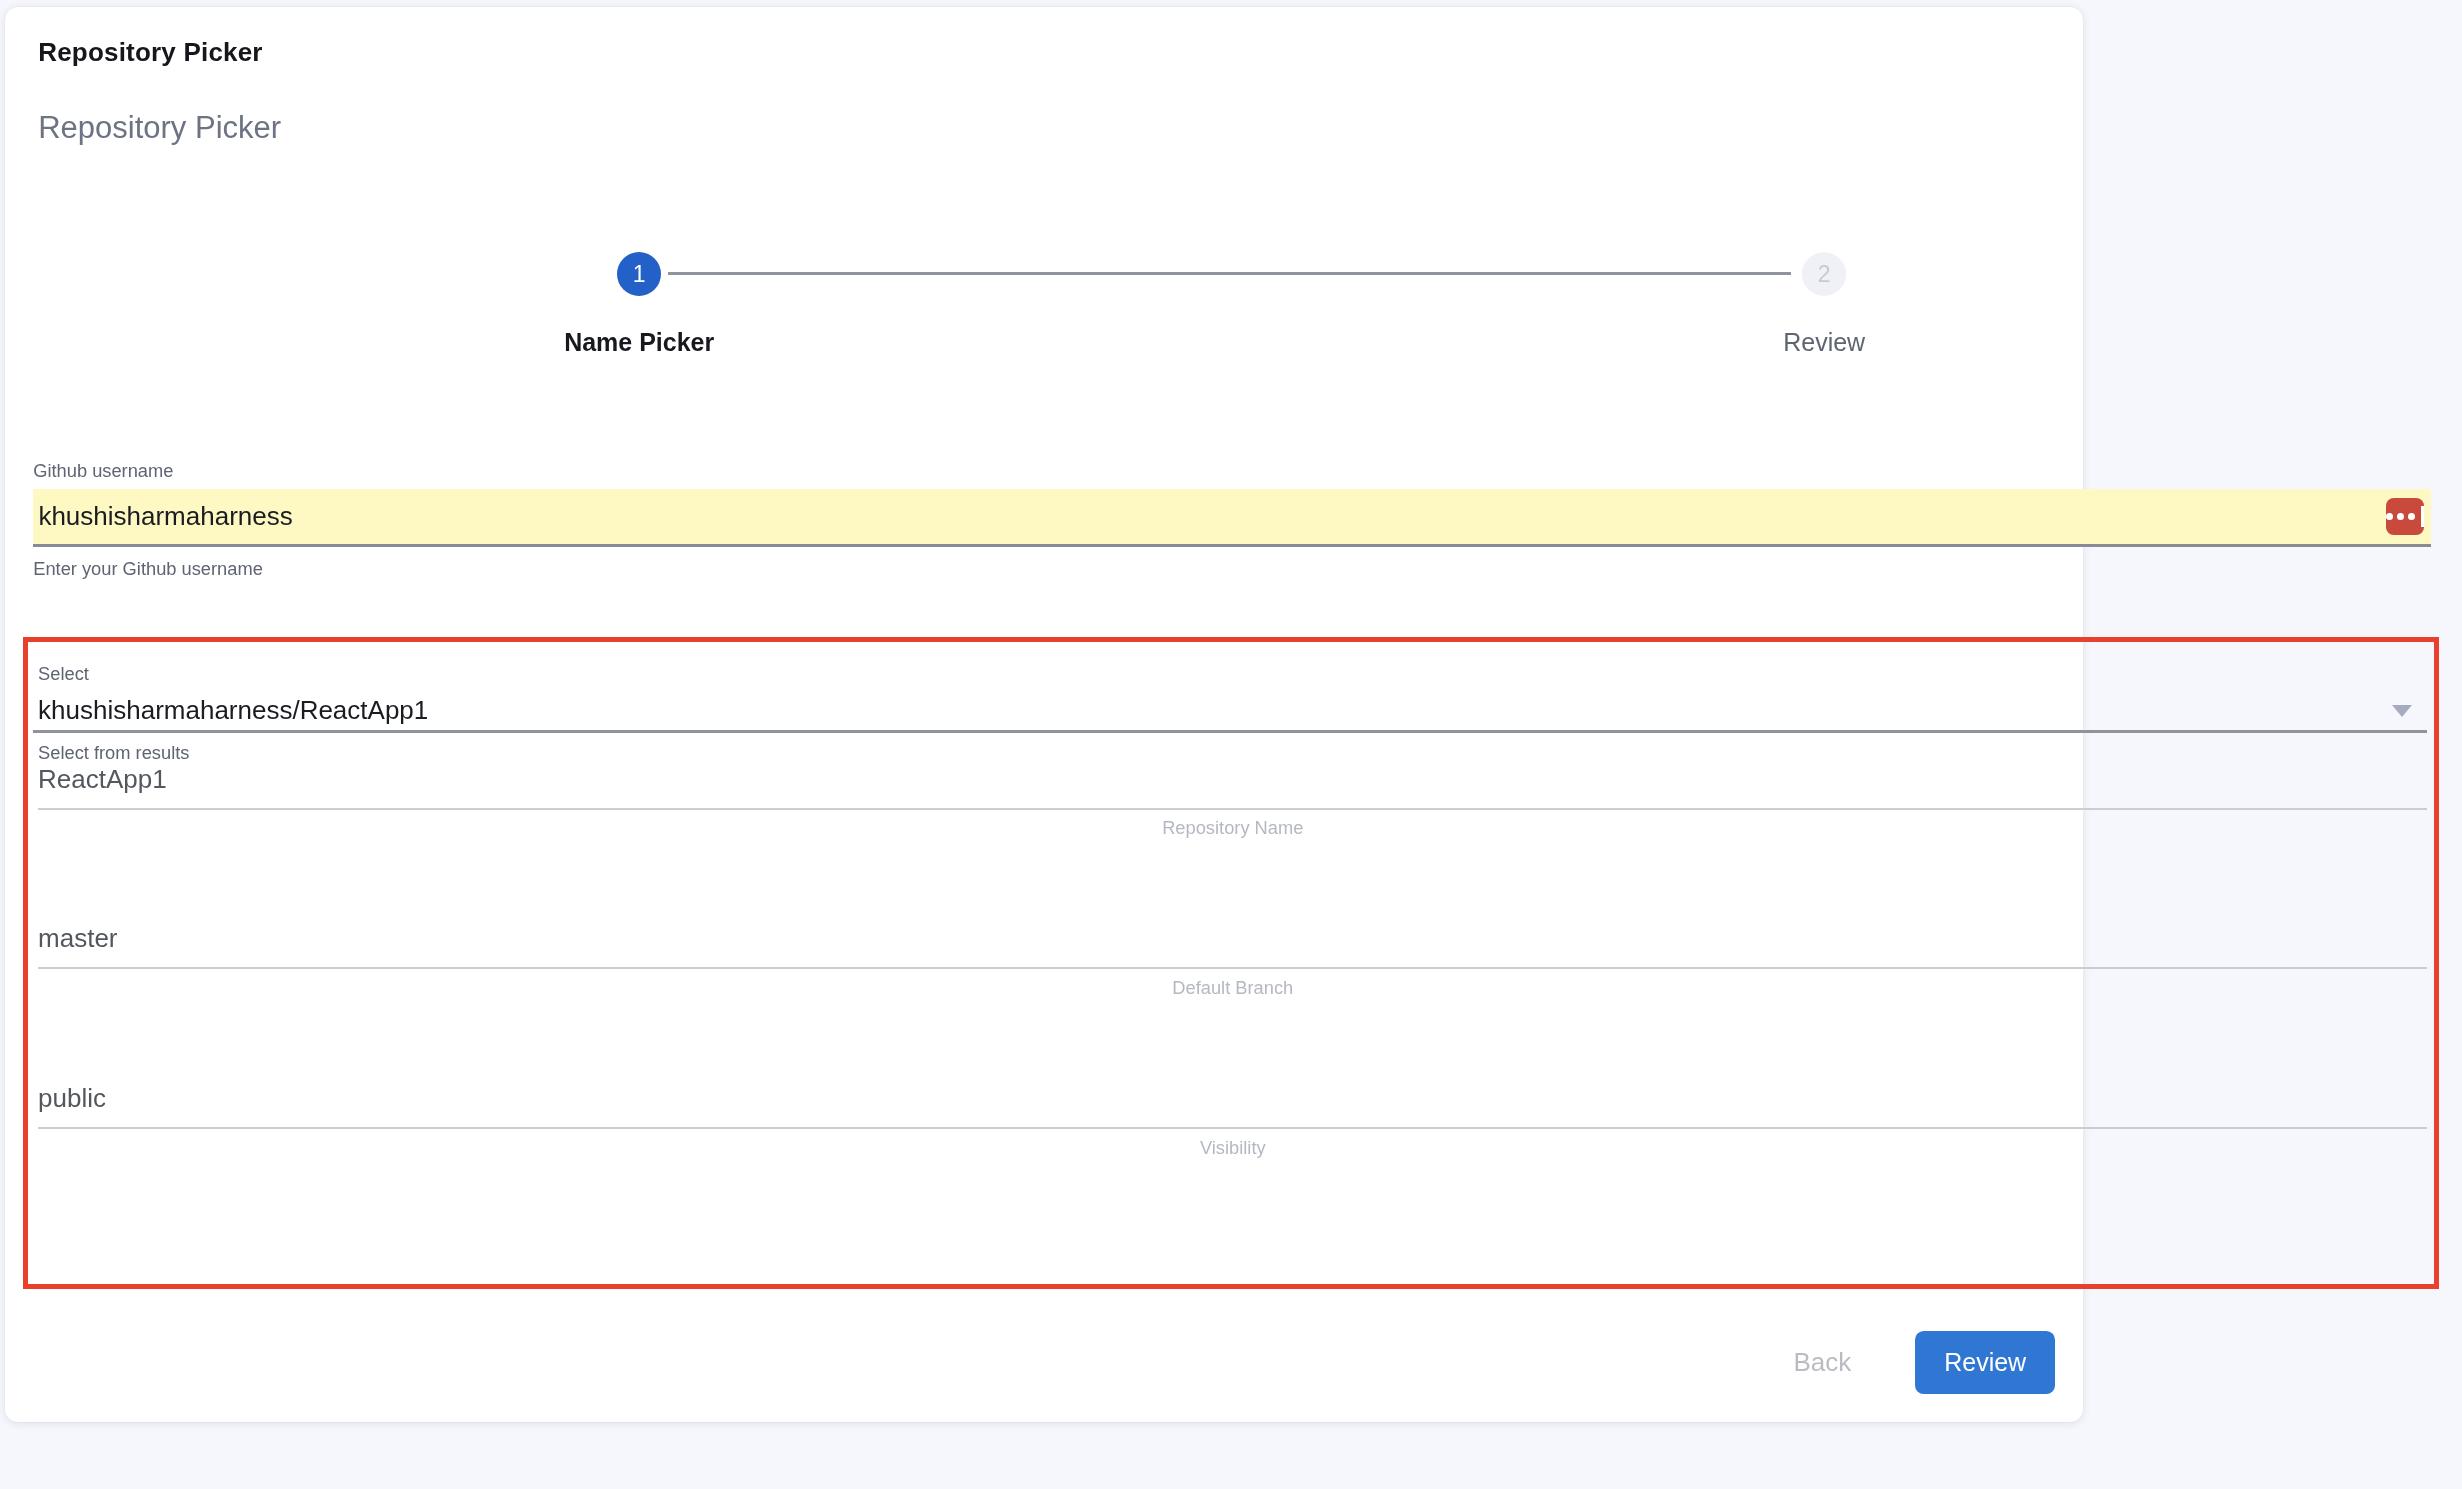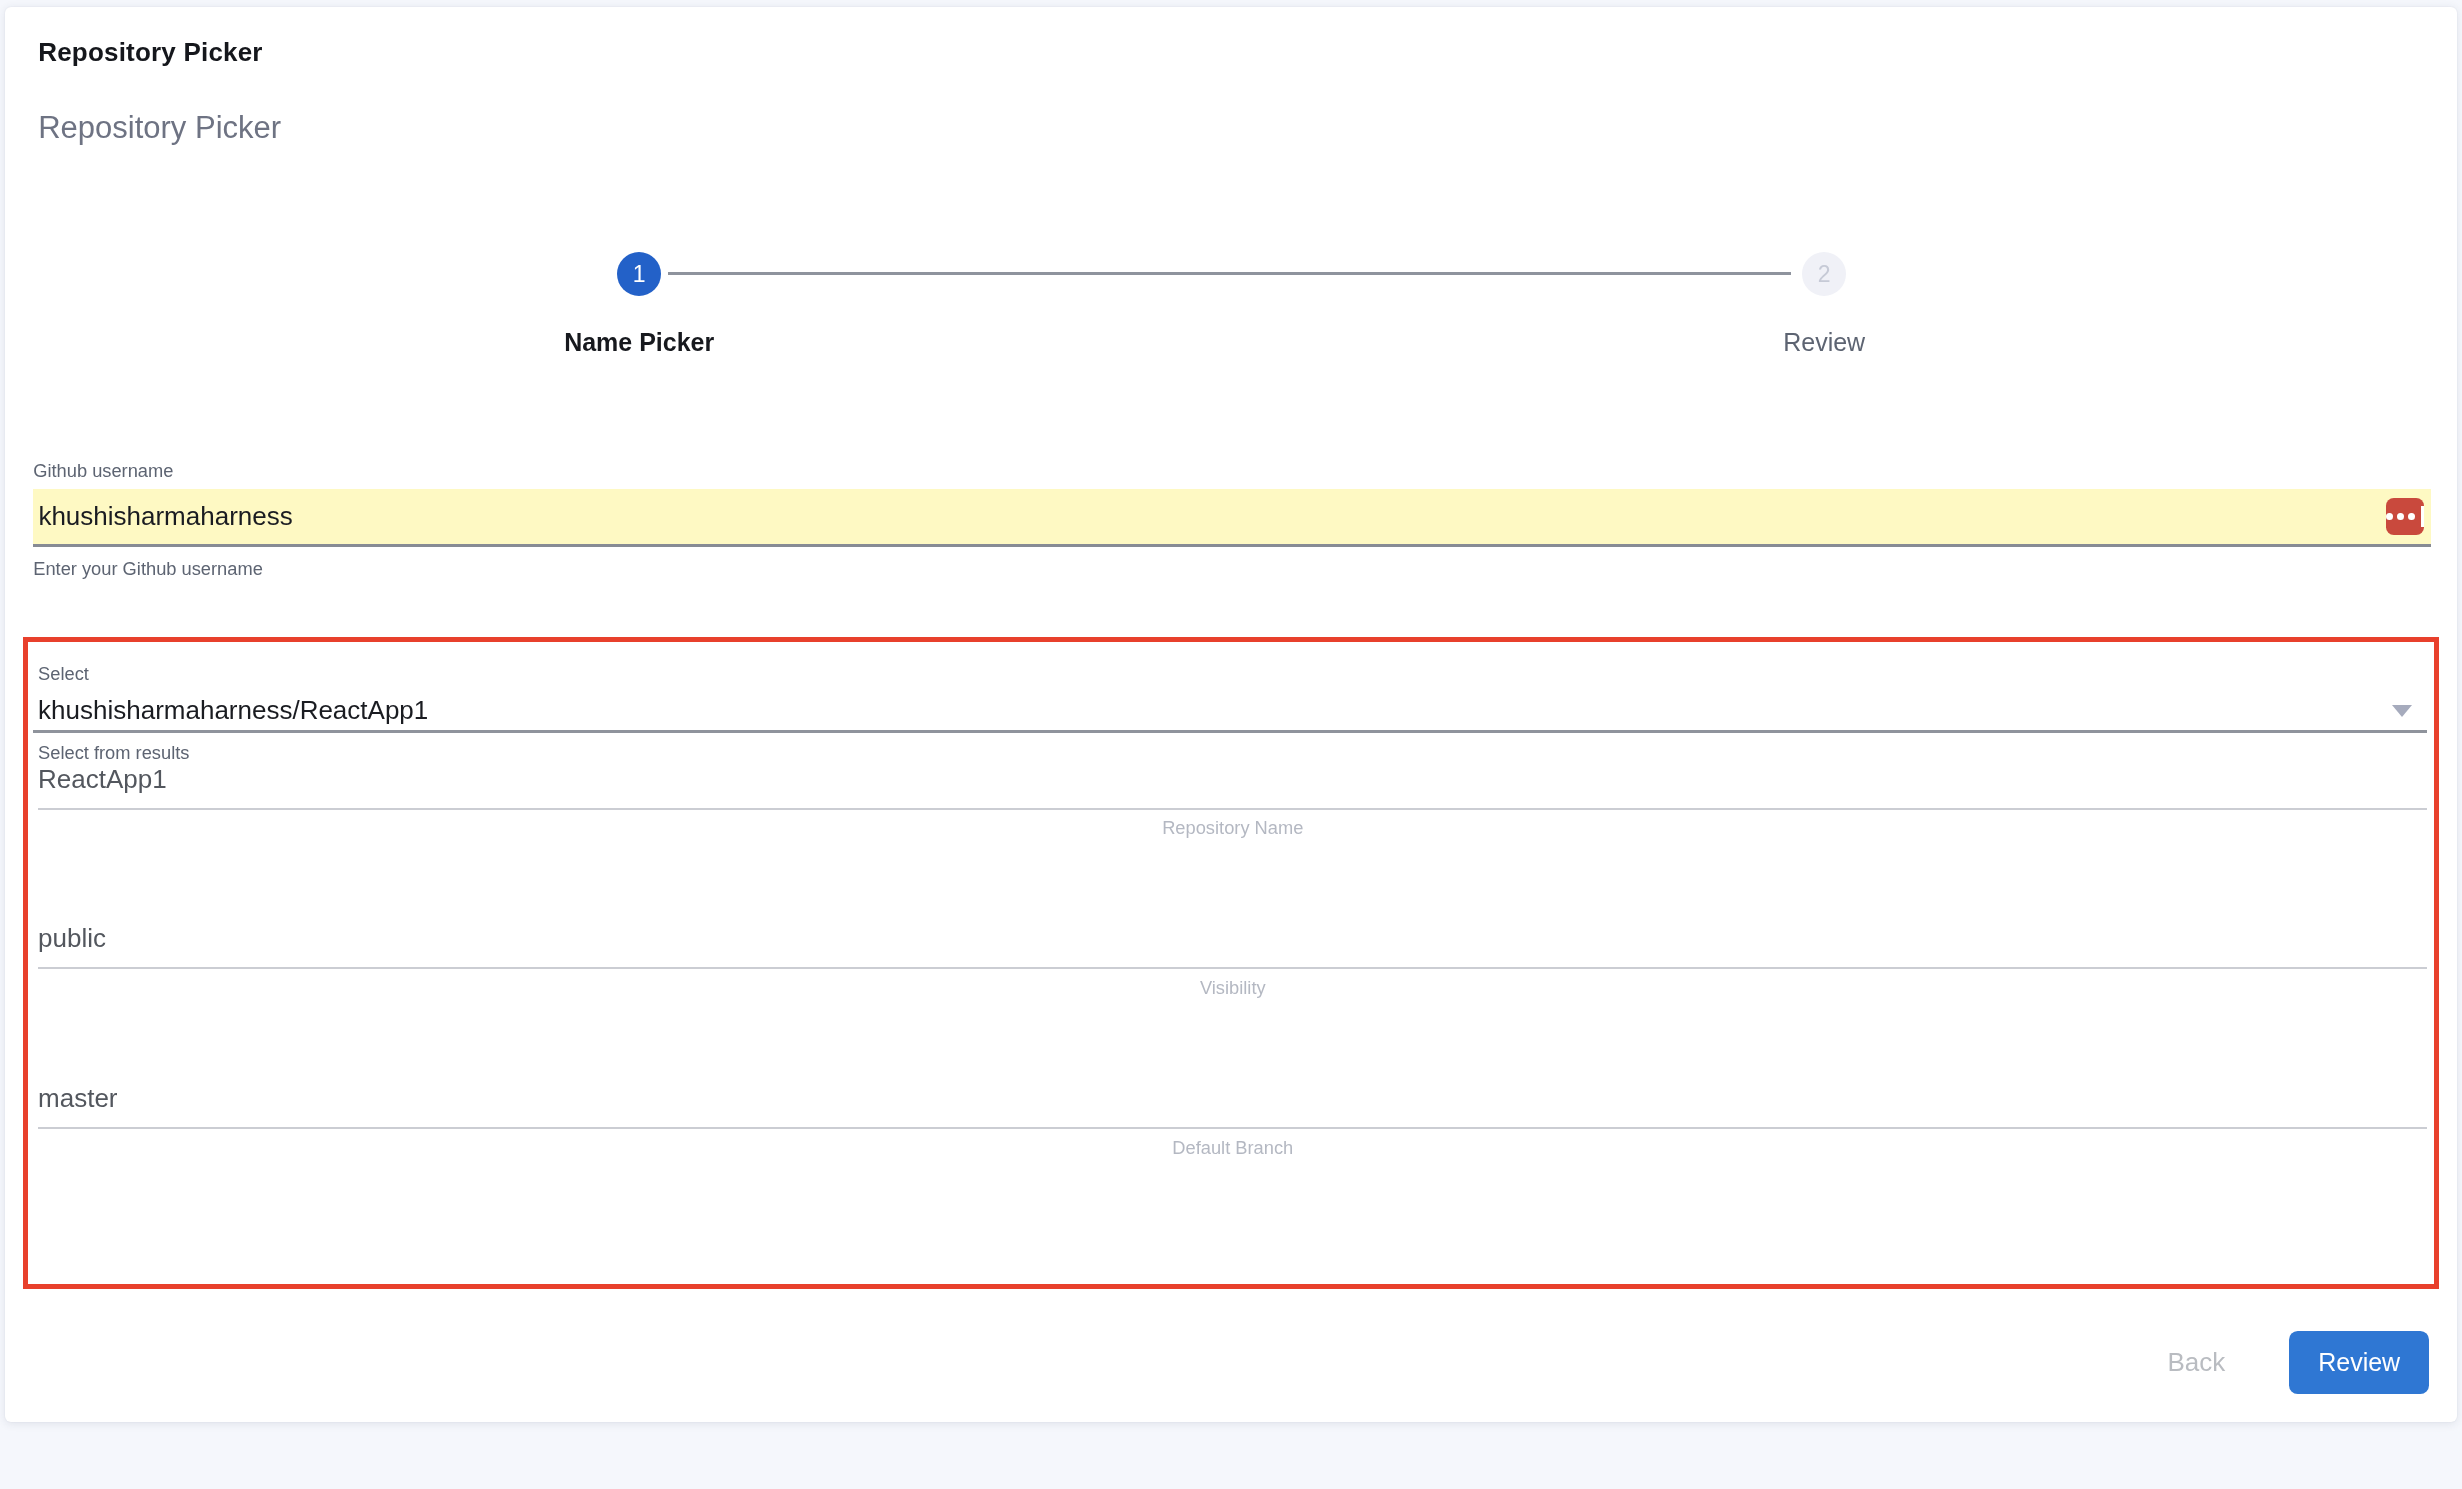--- a/index.html
+++ b/index.html
@@ -5,23 +5,23 @@
   * { margin: 0; padding: 0; box-sizing: border-box; }
   html, body { width: 2462px; height: 1489px; overflow: hidden; }
   body {
     font-family: "Liberation Sans", sans-serif;
     background: #f5f7fc;
     position: relative;
   }
   .card {
     position: absolute;
     left: 5.2px; top: 7px;
-    width: 2452px; height: 1415px;
+    width: 2078px; height: 1415px;
     background: #ffffff;
-    border-radius: 6px;
+    border-radius: 13px;
     box-shadow: 0 1.7px 8.7px rgba(40,50,80,0.10), 0 0 1.7px rgba(40,50,80,0.08);
   }
   .card-title {
     position: absolute; left: 33px; top: 30px;
     font-size: 26px; font-weight: 700; color: #15171c;
     letter-spacing: 0.2px;
   }
   .card-subtitle {
     position: absolute; left: 33px; top: 103px;
     font-size: 31px; font-weight: 400; color: #6e7383;
@@ -159,27 +159,27 @@
       </div>
       <div class="small-label select-helper">Select from results</div>
     </div>
 
     <div class="ro-field first">
       <div class="ro-value">ReactApp1</div>
       <div class="light-label ro-label">Repository Name</div>
     </div>
 
     <div class="ro-field next">
-      <div class="ro-value">public</div>
-      <div class="light-label ro-label">Visibility</div>
+      <div class="ro-value">master</div>
+      <div class="light-label ro-label">Default Branch</div>
     </div>
 
     <div class="ro-field next">
-      <div class="ro-value">master</div>
-      <div class="light-label ro-label">Default Branch</div>
+      <div class="ro-value">public</div>
+      <div class="light-label ro-label">Visibility</div>
     </div>
 
   </div>
 
   <div class="footer">
     <button class="back-btn">Back</button>
     <button class="review-btn">Review</button>
   </div>
 
 </div>

